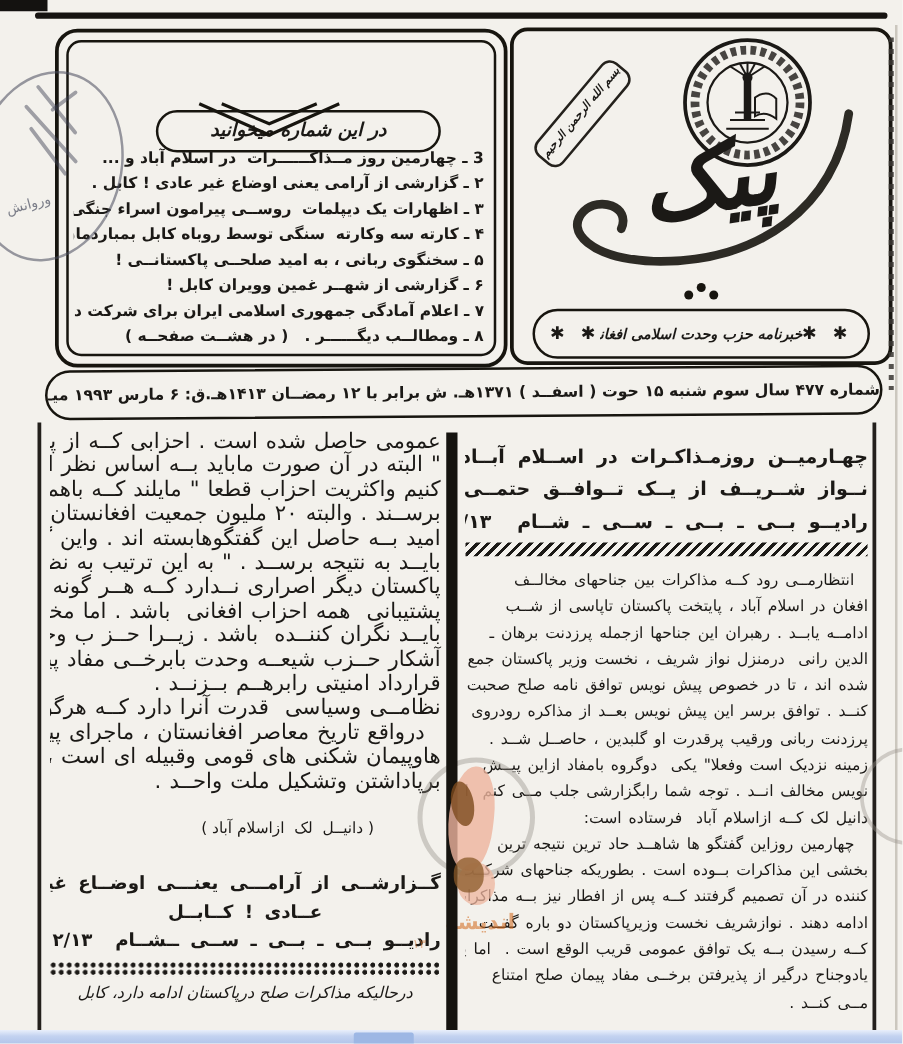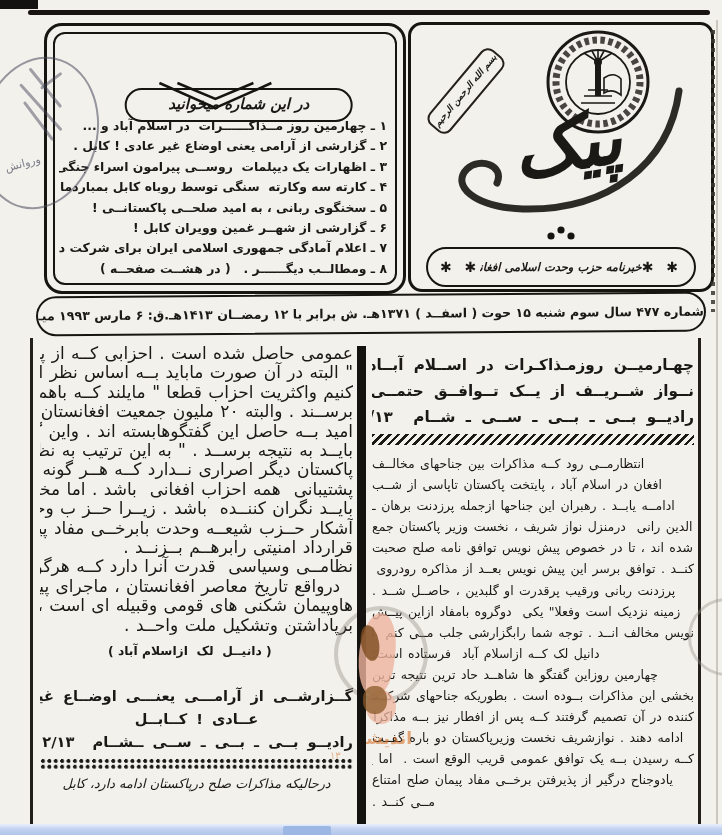--- a/index.html
+++ b/index.html
@@ -62,25 +62,25 @@
     word-spacing:5px;white-space:pre;}
   .headline2{margin-top:26px;}
   .headline2 .tline{font-size:14.6px;font-weight:bold;line-height:23px;text-align:center;
     word-spacing:4px;white-space:pre;}
   .hatch-divider{margin-top:4px;height:11px;
     background:repeating-linear-gradient(135deg,#1b1916 0 2.5px,transparent 2.5px 6px);}
   .chain-divider{margin-top:5px;height:12px;
     background-image:radial-gradient(circle at 3px 3px,#1b1916 1.7px,transparent 2.2px);
     background-size:6.4px 5.8px;}
   .btext{margin-top:8px;}
-  .col-right .btext .tline{font-size:12.5px;font-weight:500;line-height:21.1px;text-align:left;
+  .col-right .btext .tline{font-size:12.5px;font-weight:500;line-height:21.1px;text-align:right;
     word-spacing:1.5px;white-space:pre;}
   .col-left .body-top .tline{font-size:17px;font-weight:500;line-height:19.4px;text-align:right;
     word-spacing:1px;white-space:pre;}
-  .byline{margin-top:9px;text-align:left;padding-left:68px;font-size:12.3px;font-weight:700;
+  .byline{margin-top:20px;text-align:center;padding-left:68px;font-size:12.3px;font-weight:400;
     direction:rtl;white-space:pre;}
   .first-line{margin-top:6px;font-size:12.8px;font-weight:500;text-align:center;white-space:pre;font-style:italic;}
   
   .wm-ring{left:334px;top:606px;width:86px;height:88px;border:4px solid rgba(142,137,130,.38);
     border-radius:50%;z-index:5;}
   .wm-salmon{left:359px;top:613px;width:36px;height:84px;background:#eeb49e;opacity:.8;
     border-radius:50% 50% 45% 55%;transform:rotate(7deg);z-index:7;}
   .wm-salmon2{left:366px;top:690px;width:30px;height:34px;background:#eeb49e;opacity:.75;
     border-radius:50%;z-index:7;}
   .wm-brown1{left:361px;top:625px;width:18px;height:36px;background:#7c4a1d;opacity:.8;
@@ -108,21 +108,21 @@
 
   <div class="abs toc-box">
     <div class="toc-inner">
       <div class="toc-pill">در این شماره میخوانید</div>
       <svg class="toc-arrow" width="120" height="34" viewBox="0 0 120 34">
         <polyline points="4,3 60,28 116,3" fill="none" stroke="#17150f" stroke-width="2.5"></polyline>
         <polyline points="22,3 60,19 98,3" fill="none" stroke="#17150f" stroke-width="2.5"></polyline>
       </svg>
       <div class="toc-list">
 
-      <div class="toc-item">۱ ـ چهارمین روز مــذاکــــــرات  در اسلام آباد و ...</div>
+      <div class="toc-item">3 ـ چهارمین روز مــذاکــــــرات  در اسلام آباد و ...</div>
           <div class="toc-item">۲ ـ گزارشی از آرامی یعنی اوضاع غیر عادی ! کابل .</div>
           <div class="toc-item">۳ ـ اظهارات یک دیپلمات  روســی پیرامون اسراء جنگی .</div>
           <div class="toc-item">۴ ـ کارته سه وکارته  سنگی توسط روباه کابل بمباردمان شد</div>
           <div class="toc-item">۵ ـ سخنگوی ربانی ، به امید صلحــی پاکستانــی !</div>
           <div class="toc-item">۶ ـ گزارشی از شهــر غمین وویران کابل !</div>
           <div class="toc-item">۷ ـ اعلام آمادگی جمهوری اسلامی ایران برای شرکت در ..</div>
           <div class="toc-item">۸ ـ ومطالــب دیگــــــر .   ( در هشــت صفحــه )</div>
         </div>
     </div>
   </div>

